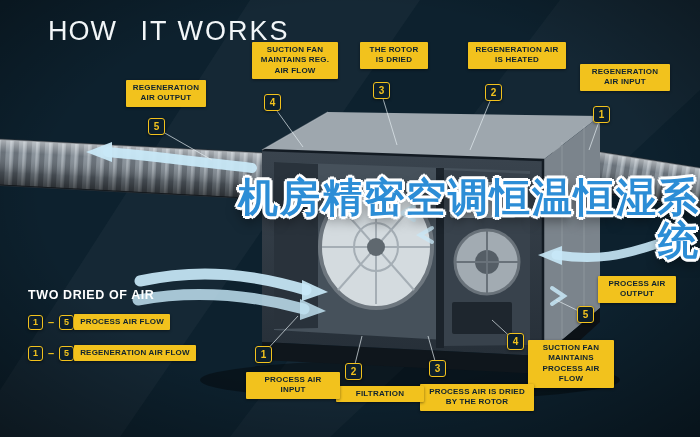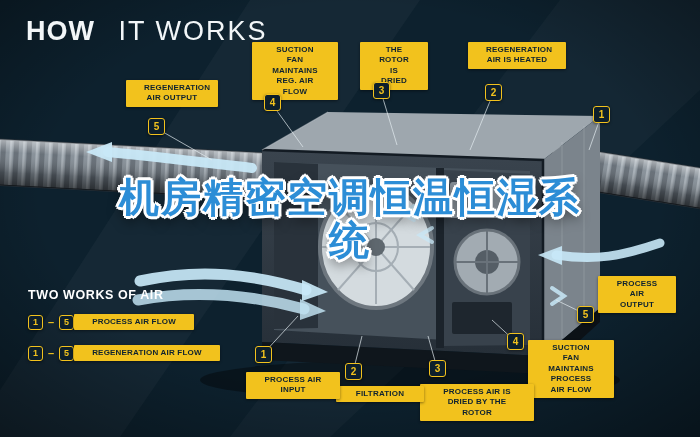--- a/index.html
+++ b/index.html
@@ -4,57 +4,57 @@
 <style>
   * { margin:0; padding:0; box-sizing:border-box; }
   html,body { background:#0d212e; }
   .stage {
     position:relative; width:700px; height:437px; overflow:hidden;
     background:#0d212e; font-family:"Liberation Sans", sans-serif;
   }
   .scene { position:absolute; left:0; top:0; width:100%; height:100%; }
 
   .title { position:absolute; left:26px; top:16px; z-index:3; color:#f2f6f8; font-size:27px; letter-spacing:1px; }
-  .title .t-bold  { font-weight:700; }
+  .title .t-bold  { font-weight:400;margin-left:22px; }
   .title .t-light { font-weight:300; margin-left:15px; letter-spacing:2px; }
 
   .lblbox {
     position:absolute; z-index:3; background:#f2c21d; color:#0e2230;
     font-size:8px; font-weight:700; line-height:1.3; text-align:center;
-    padding:3px 18px; letter-spacing:.2px; border-radius:1px; text-transform:uppercase;
+    padding:3px 6px; letter-spacing:.2px; border-radius:1px; text-transform:uppercase;
     box-shadow:0 1px 3px rgba(0,0,0,.45);
   }
   .badge {
     position:absolute; z-index:3; width:17px; height:17px;
     background:#0d1f2c; border:1px solid #f2c21d; color:#f2c21d;
     font-size:10px; font-weight:700; display:flex; align-items:center; justify-content:center;
     border-radius:3px; box-shadow:0 1px 3px rgba(0,0,0,.45);
   }
 
   
-  .p-reg-output-box{left:126px;top:80px;width:92px}      .p-reg-output-badge{left:148px;top:118px}
+  .p-reg-output-box{left:126px;top:80px;width:80px}      .p-reg-output-badge{left:148px;top:118px}
   .p-suction-reg-box{left:252px;top:42px;width:86px}     .p-suction-reg-badge{left:264px;top:94px}
   .p-rotor-dried-box{left:360px;top:42px;width:68px}     .p-rotor-dried-badge{left:373px;top:82px}
   .p-reg-heated-box{left:468px;top:42px;width:98px}      .p-reg-heated-badge{left:485px;top:84px}
   .p-reg-input-box{left:580px;top:64px;width:90px}       .p-reg-input-badge{left:593px;top:106px}
   .p-process-output-box{left:598px;top:276px;width:78px} .p-process-output-badge{left:577px;top:306px}
   .p-suction-process-box{left:528px;top:340px;width:86px}.p-suction-process-badge{left:507px;top:333px}
   .p-process-dried-box{left:420px;top:384px;width:114px} .p-process-dried-badge{left:429px;top:360px}
   .p-filtration-box{left:336px;top:386px;width:88px}     .p-filtration-badge{left:345px;top:363px}
   .p-process-input-box{left:246px;top:372px;width:94px}  .p-process-input-badge{left:255px;top:346px}
 
   .legend { position:absolute; left:28px; top:288px; z-index:3; }
   .legend-title { color:#ffffff; font-weight:800; font-size:12.5px; letter-spacing:.6px; margin-bottom:11px; }
   .legend-row { display:flex; align-items:center; margin-bottom:13px; height:18px; }
   .badge.inline { position:static; width:15px; height:15px; font-size:9px; flex:0 0 auto; }
   .dash { color:#f2c21d; margin:0 5px; font-weight:700; font-size:11px; }
   .legend-row .lblbox.inline { position:static; margin-left:0; white-space:nowrap; }
 
   .cn {
-    position:absolute; left:0; right:0; top:176px; z-index:5; text-align:center;
+    position:absolute; left:0; right:0; top:176px; z-index:5; text-align:right;
     font-size:40px; font-weight:700; color:#2c8dd6; line-height:1.08; letter-spacing:2px;
     font-family:"DejaVu Sans", sans-serif;
     text-shadow:
       -2px -2px 0 #fff, 2px -2px 0 #fff, -2px 2px 0 #fff, 2px 2px 0 #fff,
       -3px 0 0 #fff, 3px 0 0 #fff, 0 -3px 0 #fff, 0 3px 0 #fff,
       0 6px 12px rgba(0,0,0,.6);
   }
 </style>
 </head>
 <body>
@@ -188,39 +188,40 @@
 
   <div class="lblbox p-suction-reg-box">SUCTION FAN MAINTAINS REG. AIR FLOW</div>
   <div class="badge  p-suction-reg-badge">4</div>
 
   <div class="lblbox p-rotor-dried-box">THE ROTOR IS DRIED</div>
   <div class="badge  p-rotor-dried-badge">3</div>
 
   <div class="lblbox p-reg-heated-box">REGENERATION AIR IS HEATED</div>
   <div class="badge  p-reg-heated-badge">2</div>
 
+  <div class="lblbox p-reg-input-box">REGENERATION AIR INPUT</div>
   <div class="badge  p-reg-input-badge">1</div>
 
   <div class="lblbox p-process-output-box">PROCESS AIR OUTPUT</div>
   <div class="badge  p-process-output-badge">5</div>
 
   <div class="lblbox p-suction-process-box">SUCTION FAN MAINTAINS PROCESS AIR FLOW</div>
   <div class="badge  p-suction-process-badge">4</div>
 
   <div class="lblbox p-process-dried-box">PROCESS AIR IS DRIED BY THE ROTOR</div>
   <div class="badge  p-process-dried-badge">3</div>
 
   <div class="lblbox p-filtration-box">FILTRATION</div>
   <div class="badge  p-filtration-badge">2</div>
 
   <div class="lblbox p-process-input-box">PROCESS AIR INPUT</div>
   <div class="badge  p-process-input-badge">1</div>
 
   <div class="legend">
-    <div class="legend-title">TWO WORKS OF AIR</div>
+    <div class="legend-title">TWO DRIED OF AIR</div>
     <div class="legend-row">
       <span class="badge inline">1</span>
       <span class="dash">–</span>
       <span class="badge inline">5</span>
       <span class="lblbox inline">PROCESS AIR FLOW</span>
     </div>
     <div class="legend-row">
       <span class="badge inline">1</span>
       <span class="dash">–</span>
       <span class="badge inline">5</span>

